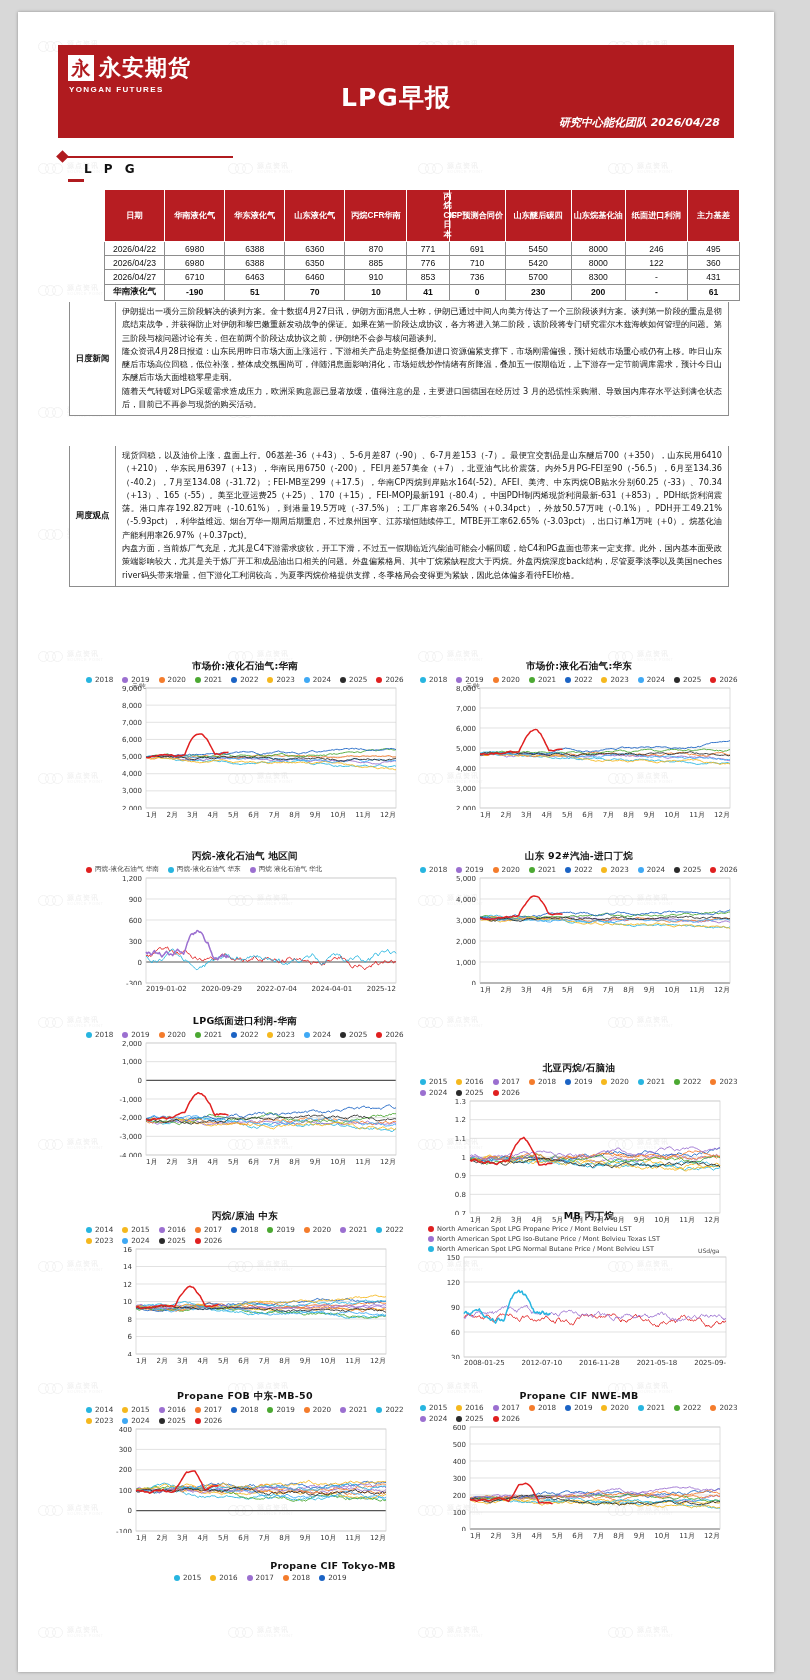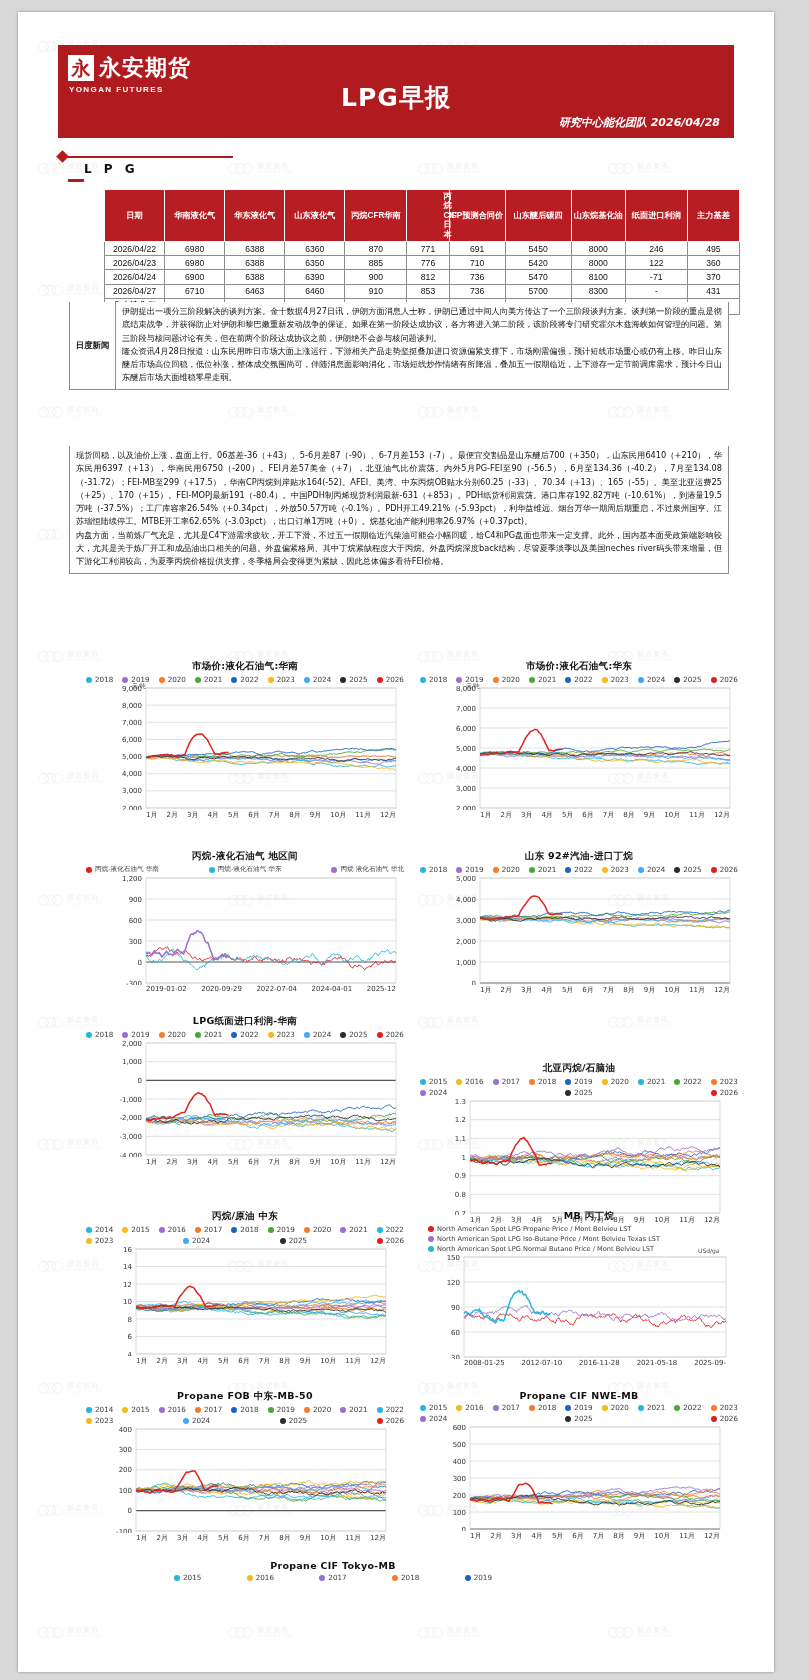--- a/index.html
+++ b/index.html
@@ -98,21 +98,21 @@
   }
   #news-block { top:290px; }
   #view-block { top:434px; }
 
   
   .chart { position:absolute; z-index:10; }
   .ch-title {
     text-align:center; font-size:9.5px; font-weight:bold; color:#111;
     font-family:"DejaVu Sans", sans-serif; margin-bottom:2px; letter-spacing:.3px;
   }
-  .ch-legend { display:flex; flex-wrap:wrap; justify-content:space-between; gap:2px 9px; margin-bottom:2px; padding:0 6px; }
+  .ch-legend { display:flex; flex-wrap:wrap; justify-content:flex-start; gap:2px 9px; margin-bottom:2px; padding:0 6px; }
   .ch-legend.left { justify-content:flex-start; padding-left:14px;flex-direction:column; }
   .lg { display:flex; align-items:center; gap:3px; font-size:7.2px; color:#3a3a3a;
         font-family:"DejaVu Sans", sans-serif; white-space:nowrap; }
   .lg .dot { width:6px; height:6px; border-radius:50%; display:inline-block; }
   .lg.wide { font-size:6.6px; }
   .plot { position:relative; }
   .plot svg { display:block; }
   .yunit { position:absolute; font-size:6px; color:#444; font-family:"DejaVu Sans", sans-serif; }
   .xlabels { display:flex; justify-content:space-between; font-size:7px; color:#333;
              font-family:"DejaVu Sans", sans-serif; }
@@ -799,33 +799,20 @@
             <td>6350</td>
             <td>885</td>
             <td>776</td>
             <td>710</td>
             <td>5420</td>
             <td>8000</td>
             <td>122</td>
             <td>360</td>
           </tr>
           <tr>
-            <td>2026/04/24</td>
-            <td>6900</td>
-            <td>6388</td>
-            <td>6390</td>
-            <td>900</td>
-            <td>812</td>
-            <td>736</td>
-            <td>5470</td>
-            <td>8100</td>
-            <td>-71</td>
-            <td>370</td>
-          </tr>
-          <tr>
             <td>2026/04/27</td>
             <td>6710</td>
             <td>6463</td>
             <td>6460</td>
             <td>910</td>
             <td>853</td>
             <td>736</td>
             <td>5700</td>
             <td>8300</td>
             <td>-</td>
@@ -846,24 +833,26 @@
           </tr>
         </tbody>
     </table>
   </div>
 
   <div class="txtblock" id="news-block">
     <div class="rowlabel">日度新闻</div>
     <div class="body" id="news-body">
         <p>伊朗提出一项分三阶段解决的谈判方案。金十数据4月27日讯，伊朗方面消息人士称，伊朗已通过中间人向美方传达了一个三阶段谈判方案。谈判第一阶段的重点是彻底结束战争，并获得防止对伊朗和黎巴嫩重新发动战争的保证。如果在第一阶段达成协议，各方将进入第二阶段，该阶段将专门研究霍尔木兹海峡如何管理的问题。第三阶段与核问题讨论有关，但在前两个阶段达成协议之前，伊朗绝不会参与核问题谈判。</p>
         <p>隆众资讯4月28日报道：山东民用昨日市场大面上涨运行，下游相关产品走势坚挺叠加进口资源偏紧支撑下，市场刚需偏强，预计短线市场重心或仍有上移。昨日山东醚后市场高位回稳，低位补涨，整体成交氛围尚可，伴随消息面影响消化，市场短线炒作情绪有所降温，叠加五一假期临近，上下游存一定节前调库需求，预计今日山东醚后市场大面维稳零星走弱。</p>
+        <p>随着天气转暖对LPG采暖需求造成压力，欧洲采购意愿已显著放缓，值得注意的是，主要进口国德国在经历过 3 月的恐慌性采购潮、导致国内库存水平达到满仓状态后，目前已不再参与现货的购买活动。</p>
       </div>
   </div>
 
   <div class="txtblock" id="view-block">
+    <div class="rowlabel">周度观点</div>
     <div class="body" id="view-body">
         <p>现货回稳，以及油价上涨，盘面上行。06基差-36（+43）、5-6月差87（-90）、6-7月差153（-7）。最便宜交割品是山东醚后700（+350），山东民用6410（+210），华东民用6397（+13），华南民用6750（-200）。FEI月差57美金（+7），北亚油气比价震荡。内外5月PG-FEI至90（-56.5），6月至134.36（-40.2），7月至134.08（-31.72）；FEI-MB至299（+17.5），华南CP丙烷到岸贴水164(-52)。AFEI、美湾、中东丙烷OB贴水分别60.25（-33）、70.34（+13）、165（-55）。美至北亚运费25（+25）、170（+15）。FEI-MOPJ最新191（-80.4）。中国PDH制丙烯现货利润最新-631（+853）。PDH纸货利润震荡。港口库存192.82万吨（-10.61%），到港量19.5万吨（-37.5%）；工厂库容率26.54%（+0.34pct），外放50.57万吨（-0.1%）。PDH开工49.21%（-5.93pct），利华益维远、烟台万华一期周后期重启，不过泉州国亨、江苏瑞恒陆续停工。MTBE开工率62.65%（-3.03pct），出口订单1万吨（+0）。烷基化油产能利用率26.97%（+0.37pct)。</p>
         <p>内盘方面，当前炼厂气充足，尤其是C4下游需求疲软，开工下滑，不过五一假期临近汽柴油可能会小幅回暖，给C4和PG盘面也带来一定支撑。此外，国内基本面受政策端影响较大，尤其是关于炼厂开工和成品油出口相关的问题。外盘偏紧格局、其中丁烷紧缺程度大于丙烷。外盘丙烷深度back结构，尽管夏季淡季以及美国neches river码头带来增量，但下游化工利润较高，为夏季丙烷价格提供支撑，冬季格局会变得更为紧缺，因此总体偏多看待FEI价格。</p>
       </div>
   </div>
 
   <div id="charts-root">
       <div class="chart" style="left: 62px; top: 648px; width: 330px; height: 180px;">
         <div class="ch-title">市场价:液化石油气:华南</div>
         <div class="ch-legend">

